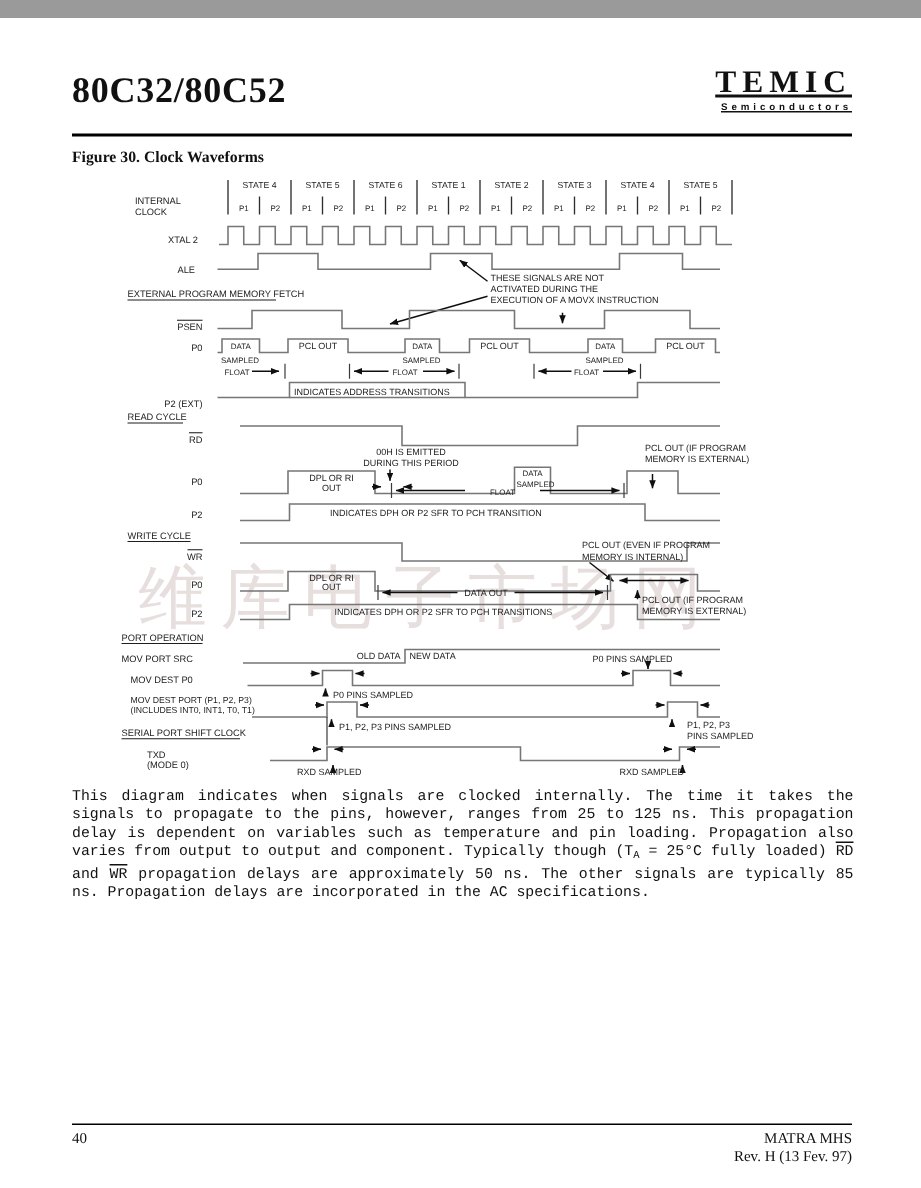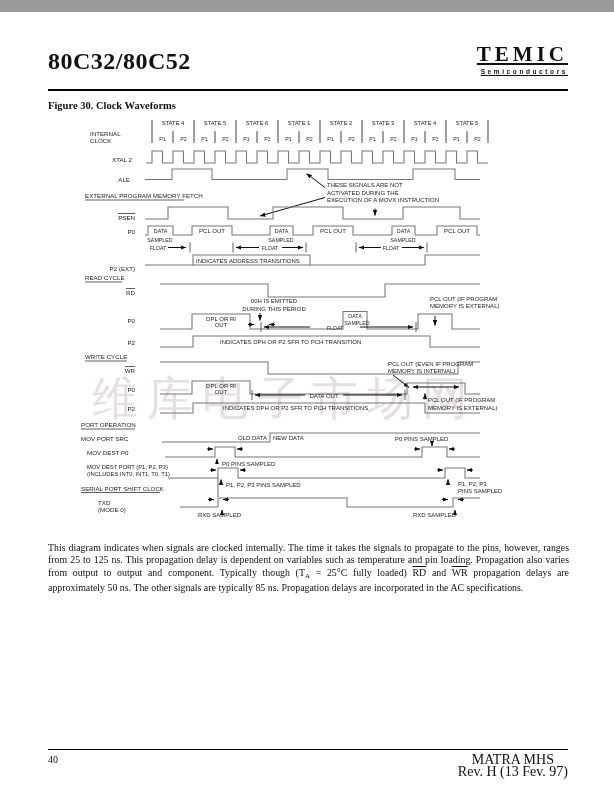--- a/index.html
+++ b/index.html
@@ -19,27 +19,27 @@
   .diag{position:absolute;left:80px;top:104px;}
   text{fill:#1d1d1d;font-family:"Liberation Sans",sans-serif;}
   .s62{font-size:6.2px;} .s6{font-size:6px;} .s58{font-size:5.8px;} .s53{font-size:5.3px;}
   .mid{text-anchor:middle;} .end{text-anchor:end;}
   .w{fill:none;stroke:#767676;stroke-width:1.05;}
   .tk{stroke:#2e2e2e;stroke-width:0.9;}
   .ftk{stroke:#3a3a3a;stroke-width:0.8;}
   .ar{stroke:#0f0f0f;stroke-width:1;fill:none;}
   .ul{stroke:#1d1d1d;stroke-width:0.7;}
   
-  .bodytext{position:absolute;left:48px;top:530px;width:521px;font-size:9.9px;line-height:12.3px;text-align:justify;}
+  .bodytext{position:absolute;left:48px;top:513px;width:521px;font-size:9.9px;line-height:12.3px;text-align:justify;font-family:Liberation Mono, monospace;}
   .sub{font-size:7px;vertical-align:-2px;}
   .ov{text-decoration:overline;}
   
   .frule{position:absolute;left:48px;right:46px;top:737px;height:1.4px;background:#000;}
   .pageno{position:absolute;left:48px;top:742px;font-size:10px;}
-  .footright{position:absolute;right:46px;top:742px;font-size:14px;text-align:center;line-height:12px;}
+  .footright{position:absolute;right:46px;top:742px;font-size:10px;text-align:right;line-height:12px;}
 </style>
 </head>
 <body>
 
 <div class="page">
 
   <div class="product">80C32/80C52</div>
   <div class="brand">
     <div class="brand-name">TEMIC</div>
     <div class="brand-sub">Semiconductors</div>

